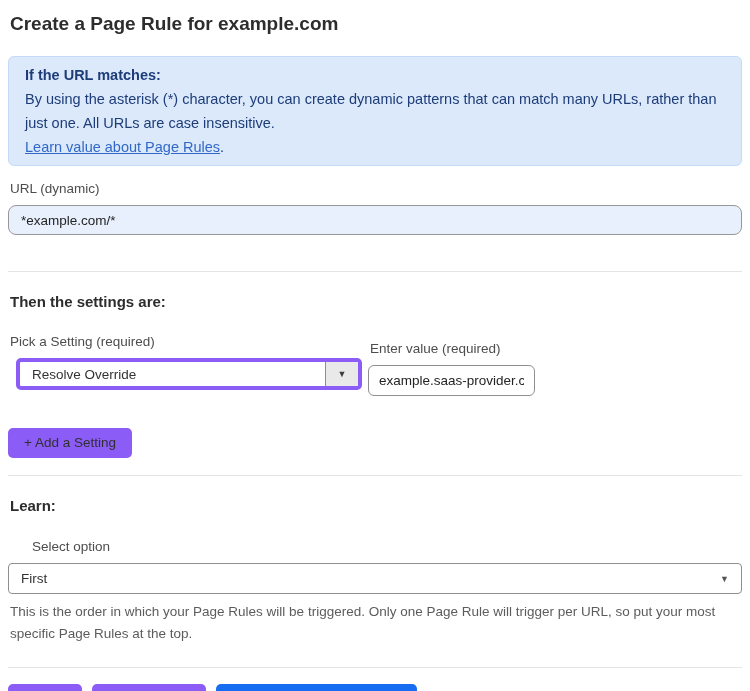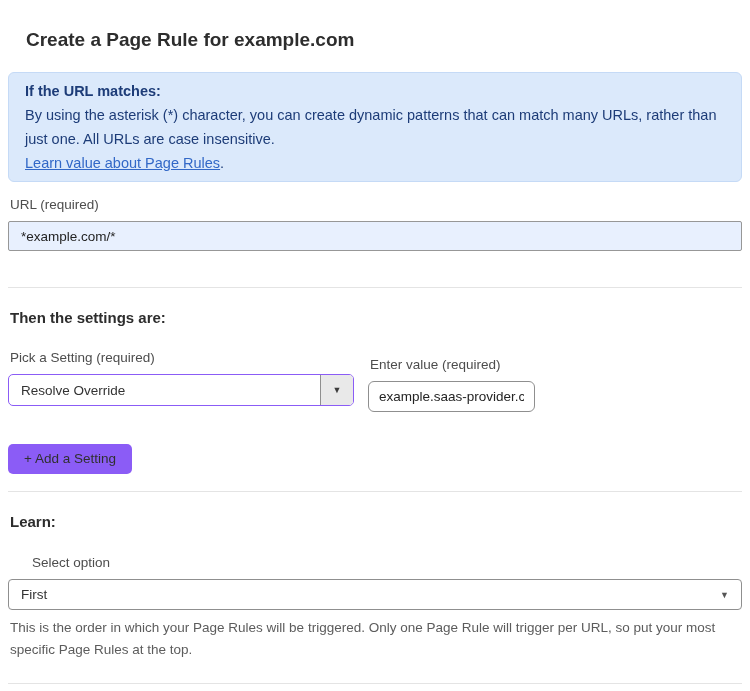--- a/index.html
+++ b/index.html
@@ -11,21 +11,21 @@
     font-family: "Liberation Sans", sans-serif;
     color: #303030;
     overflow: hidden;
   }
   .container { padding: 0 8px; }
 
   .page-title {
     font-size: 19px;
     font-weight: bold;
     color: #2d2d2d;
-    margin: 16px;
+    margin: 0;
     padding: 13px 2px 0 2px;
     line-height: 22px;
   }
 
   .info-box {
     margin-top: 21px;
     background: #dbe9fb;
     border: 1px solid #c5daf6;
     border-radius: 6px;
     padding: 6px 16px 6px 16px;
@@ -46,21 +46,21 @@
     margin: 15px 2px 8px 2px;
     line-height: 16px;
   }
 
   .url-input {
     display: block;
     width: 100%;
     height: 30px;
     background: #e8f0fe;
     border: 1px solid #979797;
-    border-radius: 2px;
+    border-radius: 8px;
     padding: 0 12px;
     font-size: 13.5px;
     color: #242424;
     font-family: inherit;
     outline: none;
   }
 
   .divider { border: none; border-top: 1px solid #e4e4e4; margin: 0; }
   .divider-1 { margin-top: 36px; }
   .divider-2 { margin-top: 17px; }
@@ -76,25 +76,26 @@
 
   .settings-row { display: flex; margin-top: 7px; }
   .settings-col-left { width: 346px; }
   .settings-col-right { margin-left: 14px; margin-top: 7px; }
 
   .select-box {
     display: flex;
     align-items: stretch;
     width: 346px;
     height: 32px;
-    border: 1px solid #8b5cf6;
+    border: 4px solid #8b5cf6;
     border-radius: 5px;
     background: #ffffff;
     overflow: hidden;
     cursor: pointer;
+    margin-left: 8px;
   }
   .select-box .select-value {
     flex: 1;
     display: flex;
     align-items: center;
     padding: 0 12px;
     font-size: 13.5px;
     color: #333333;
   }
   .select-box .arrow-seg {
@@ -173,21 +174,21 @@
 <div class="container">
 
   <h1 class="page-title">Create a Page Rule for example.com</h1>
 
   <div class="info-box">
     <div class="info-heading">If the URL matches:</div>
     <div class="info-body">By using the asterisk (*) character, you can create dynamic patterns that can match many URLs, rather than just one. All URLs are case insensitive.</div>
     <div><a class="info-link">Learn value about Page Rules</a><span>.</span></div>
   </div>
 
-  <div class="field-label">URL (required)</div>
+  <div class="field-label">URL (dynamic)</div>
   <input class="url-input" type="text" value="*example.com/*" style="">
 
   <hr class="divider divider-1">
 
   <div class="section-heading">Then the settings are:</div>
 
   <div class="settings-row">
     <div class="settings-col-left">
       <div class="field-label" style="margin-top:17px;">Pick a Setting (required)</div>
       <div class="select-box">

